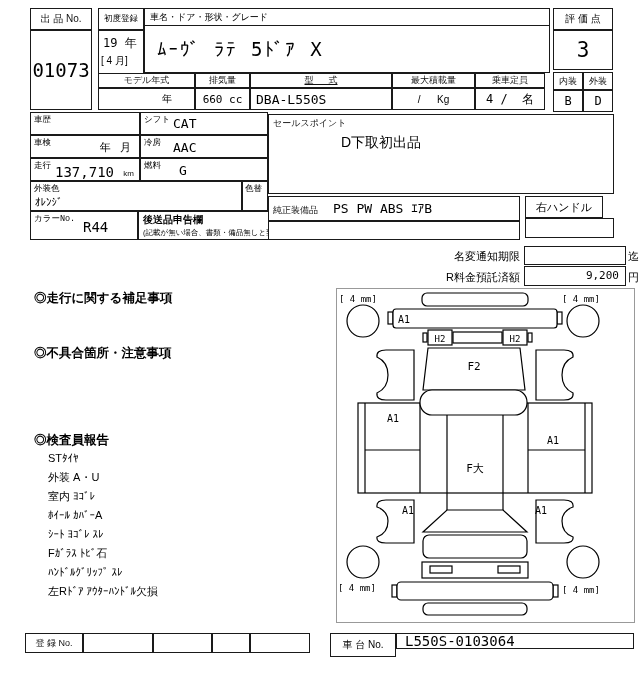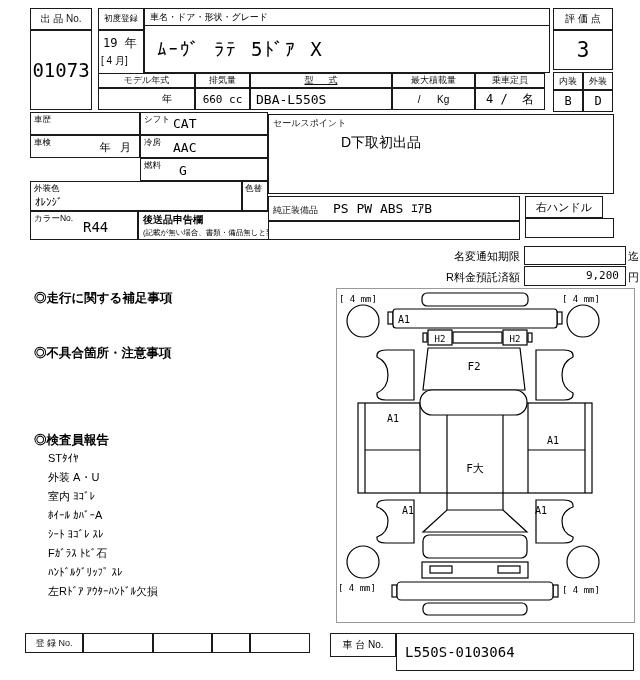--- a/index.html
+++ b/index.html
@@ -5,21 +5,21 @@
   html,body{margin:0;padding:0;}
   body{width:640px;height:680px;background:#ffffff;font-family:"Liberation Sans",sans-serif;color:#000;}
   #sheet{position:relative;width:640px;height:680px;background:#fff;overflow:hidden;}
   .box{position:absolute;border:1px solid #1a1a1a;box-sizing:border-box;background:#fff;}
   .nob{position:absolute;box-sizing:border-box;}
   .c{display:flex;align-items:center;justify-content:center;text-align:center;}
   .lbl{font-size:9px;color:#111;}
   .tiny{font-size:8px;color:#111;}
   .mono{font-family:"DejaVu Sans Mono","Liberation Mono",monospace;}
   .pre{white-space:pre;}
-  .cell-label{position:absolute;top:1px;left:3px;font-size:8.5px;}
+  .cell-label{position:absolute;top:1px;left:3px;font-size:8.5px;font-family:Liberation Mono, monospace;}
   .cell-value{position:absolute;right:8px;bottom:2px;}
   .title{font-size:12.5px;font-weight:bold;}
   .item{height:19px;line-height:19px;font-size:11px;}
   svg text{font-family:"DejaVu Sans Mono","Liberation Mono",monospace;fill:#000;}
   svg .ln{stroke:#000;stroke-width:1.2;fill:none;}
   svg .fw{stroke:#000;stroke-width:1.2;fill:#fff;}
 </style>
 </head>
 <body>
 
@@ -69,20 +69,25 @@
 
   <div class="box" style="left:30px;top:135px;width:110px;height:23px;">
     <span class="cell-label">車検</span>
     <span class="cell-value pre" style="font-size:11px;">年   月</span>
   </div>
   <div class="box" style="left:140px;top:135px;width:128px;height:23px;">
     <span class="cell-label">冷房</span>
     <span class="mono" style="position:absolute;left:32px;top:4px;font-size:13px;">AAC</span>
   </div>
 
+  <div class="box" style="left:30px;top:158px;width:110px;height:23px;">
+    <span class="cell-label">走行</span>
+    <span class="mono" style="position:absolute;left:24px;top:5px;font-size:14px;">137,710</span>
+    <span class="tiny" style="position:absolute;right:5px;bottom:2px;">km</span>
+  </div>
   <div class="box" style="left:30px;top:181px;width:212px;height:30px;">
     <span class="cell-label">外装色</span>
     <span style="position:absolute;left:4px;bottom:2px;font-size:11px;">ｵﾚﾝｼﾞ</span>
   </div>
 
   <div class="box" style="left:140px;top:158px;width:128px;height:23px;">
     <span class="cell-label">燃料</span>
     <span class="mono" style="position:absolute;left:38px;top:4px;font-size:13px;">G</span>
   </div>
   <div class="box" style="left:242px;top:181px;width:26px;height:30px;">
@@ -201,15 +206,15 @@
     </svg>
   </div>
 
   <div class="box c lbl" style="left:25px;top:633px;width:58px;height:20px;">登 録 No.</div>
   <div class="box" style="left:83px;top:633px;width:70px;height:20px;"></div>
   <div class="box" style="left:153px;top:633px;width:59px;height:20px;"></div>
   <div class="box" style="left:212px;top:633px;width:38px;height:20px;"></div>
   <div class="box" style="left:250px;top:633px;width:60px;height:20px;"></div>
 
   <div class="box c" style="left:330px;top:633px;width:66px;height:24px;font-size:10px;">車 台 No.</div>
-  <div class="box mono" style="left:396px;top:633px;width:238px;height:38px;font-size:14px;display:flex;align-items:center;padding-left:8px;">L550S-0103064</div>
+  <div class="box mono" style="left:396px;top:633px;width:238px;height:16px;font-size:14px;display:flex;align-items:center;padding-left:8px;">L550S-0103064</div>
 
 </div>
 
 </body></html>

